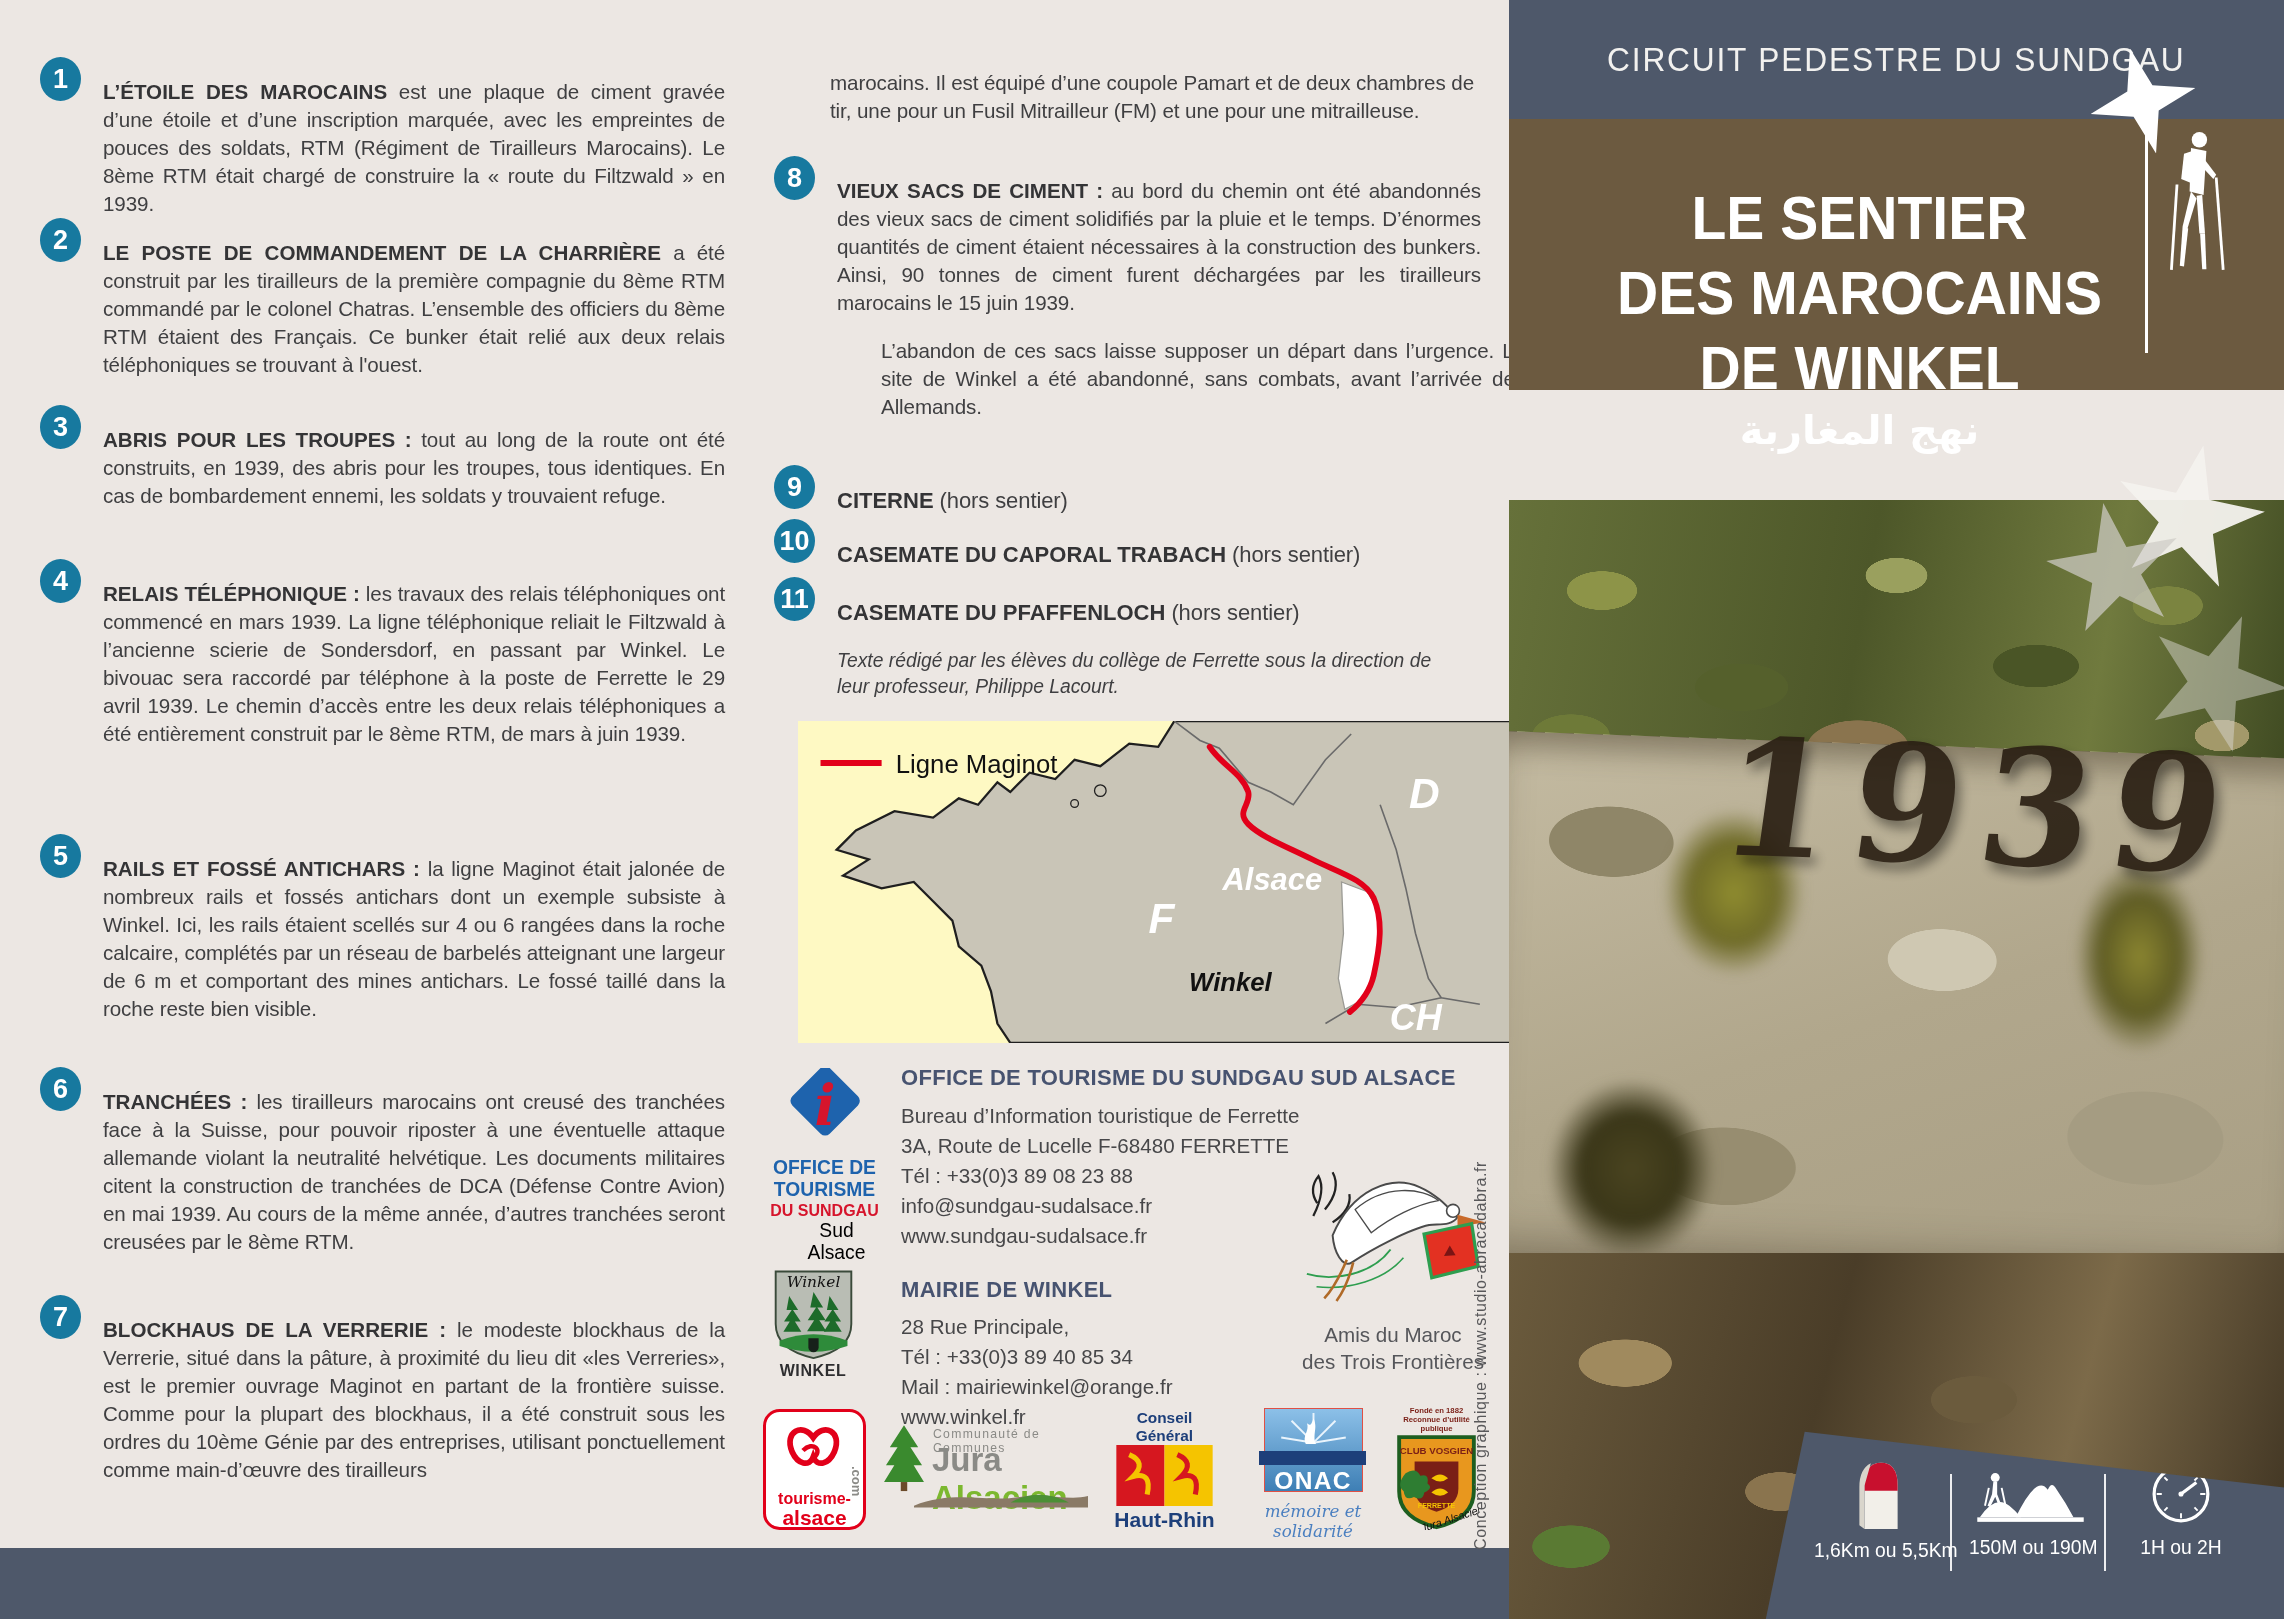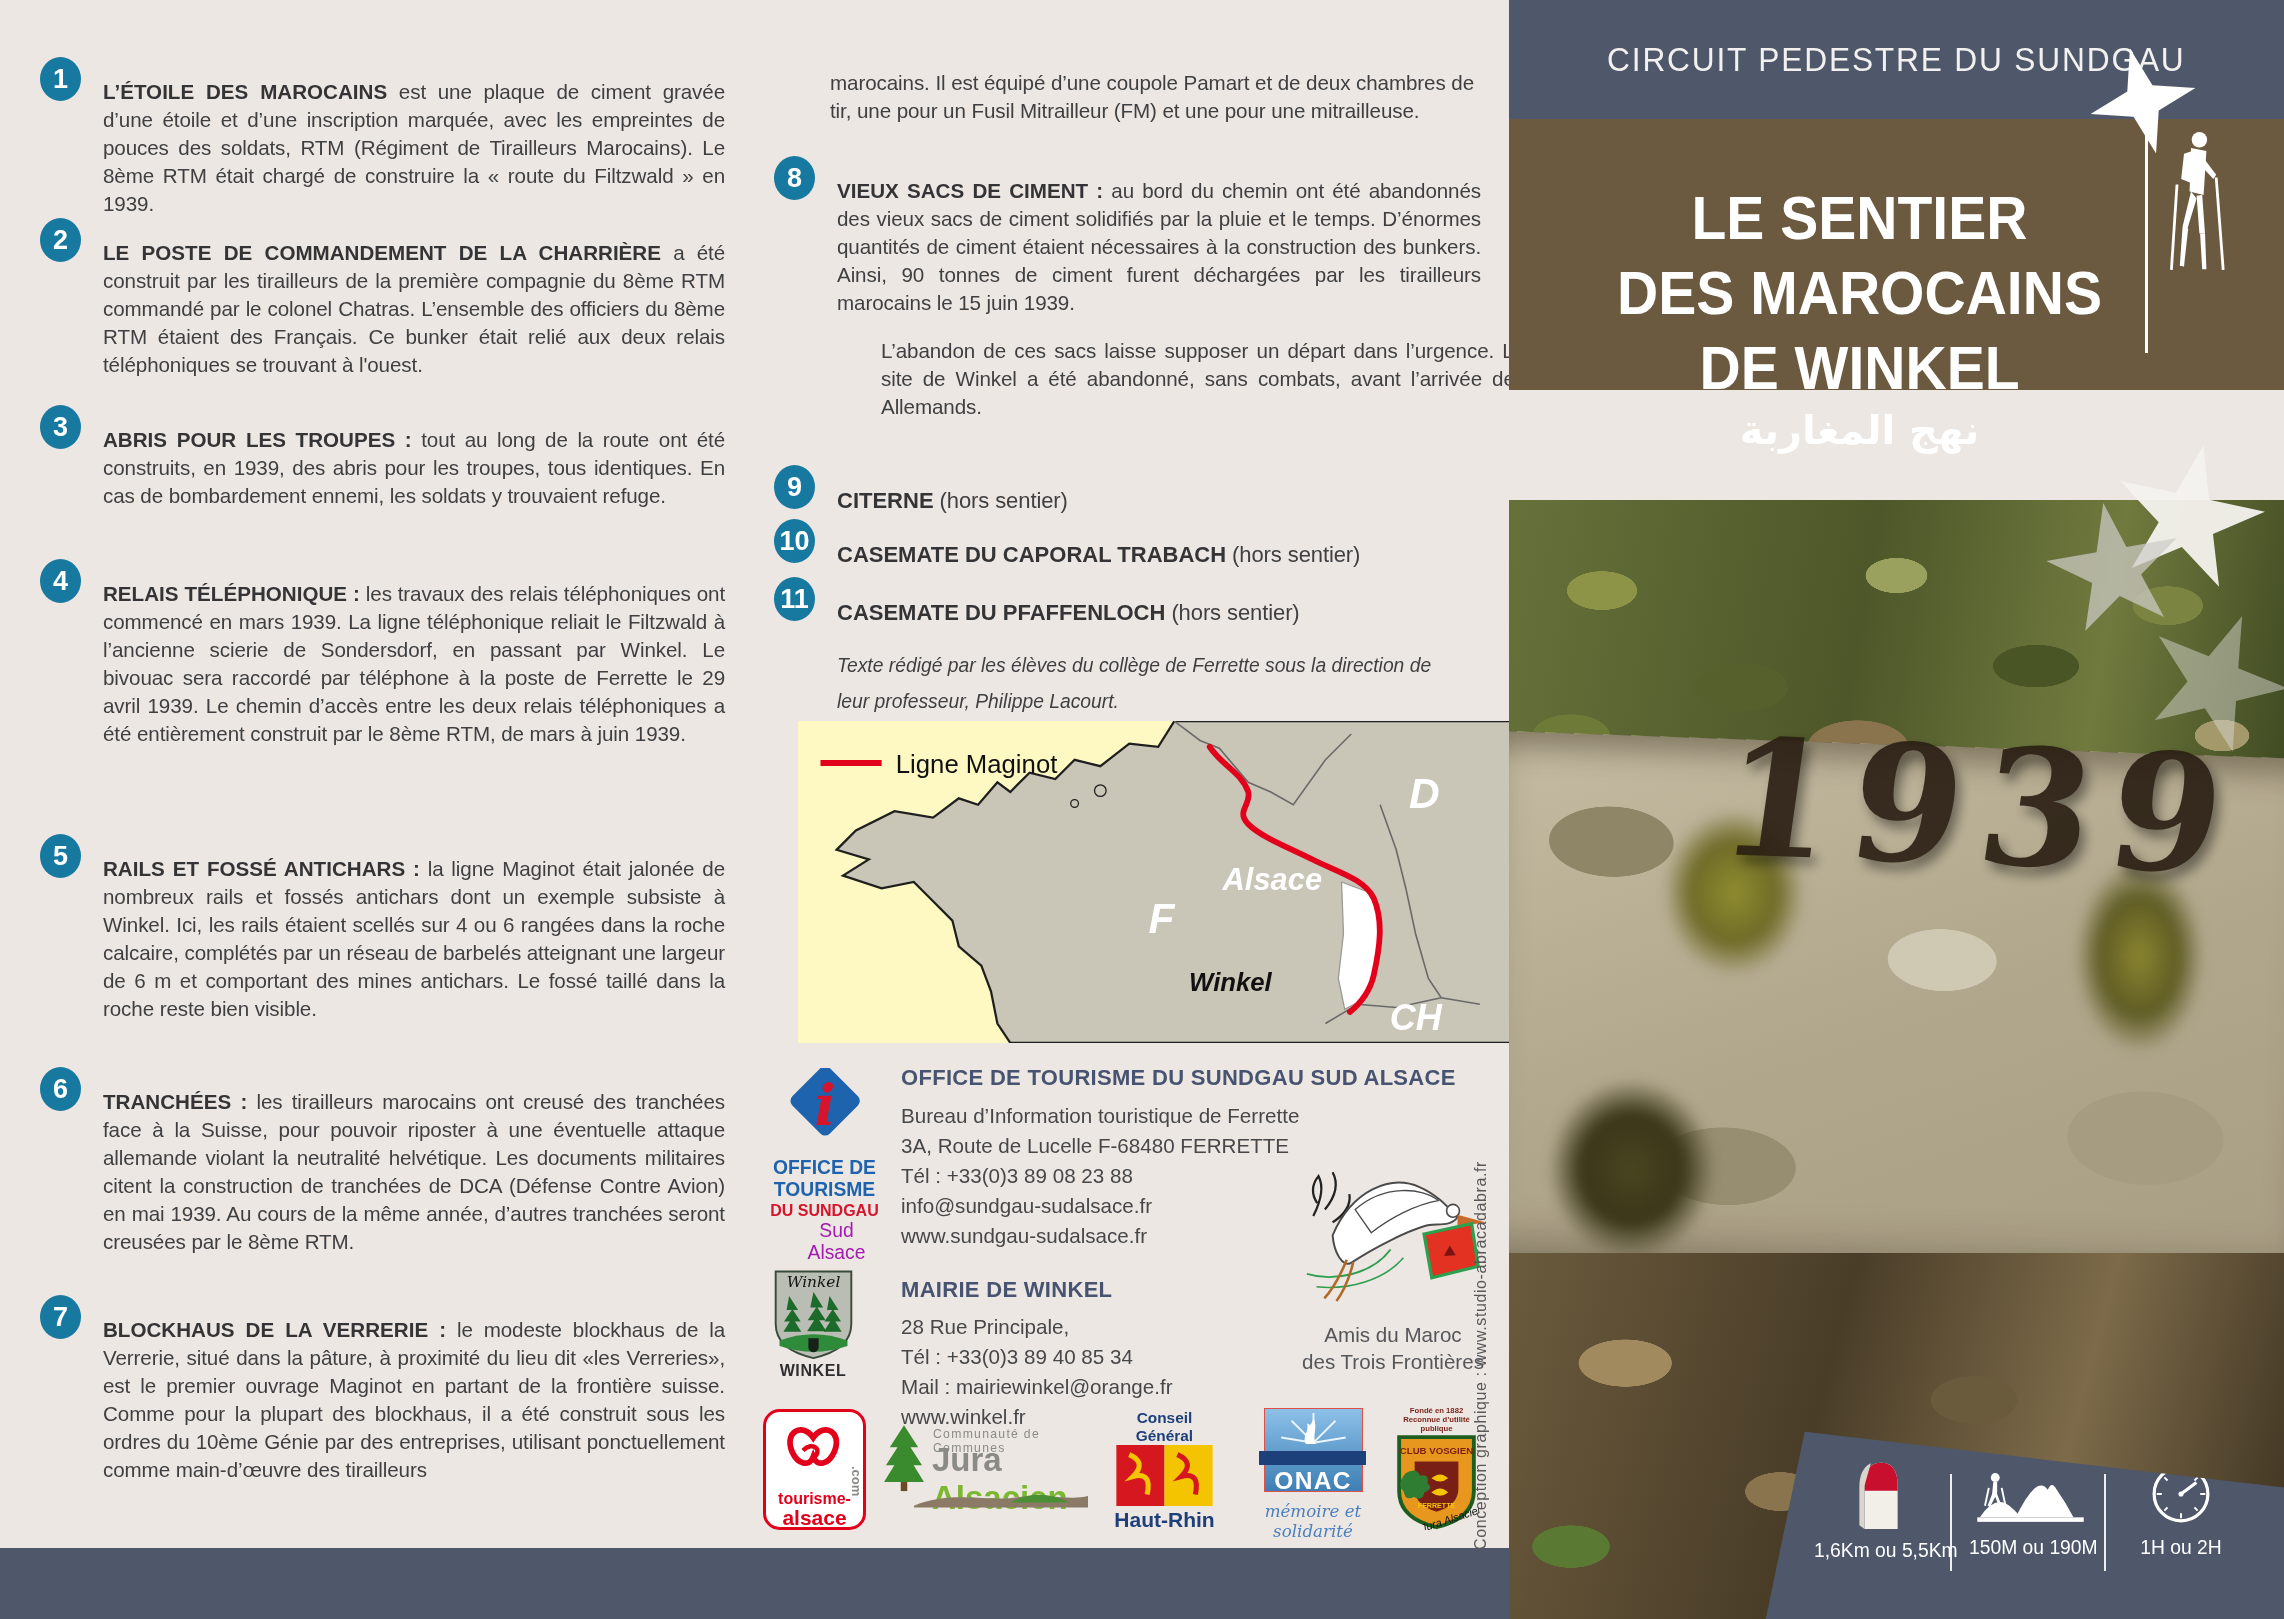--- a/index.html
+++ b/index.html
@@ -6,31 +6,31 @@
   .page{position:relative;width:2284px;height:1620px;background:#ece7e3;overflow:hidden;
         font-family:"Liberation Sans",sans-serif;color:#3f3f41;}
   .abs{position:absolute;}
   
   .item{position:absolute;display:flex;align-items:flex-start;gap:22px;}
   .num{flex:0 0 auto;width:41px;height:44px;border-radius:50%;background:#17799f;color:#fff;
        font-weight:bold;font-size:27px;display:flex;align-items:center;justify-content:center;}
   .txt{width:622px;font-size:20.6px;line-height:28px;text-align:justify;letter-spacing:-0.1px;color:#3f3f41;}
   .txt b{letter-spacing:0;color:#343436;}
   .short .txt{font-size:22px;line-height:28px;text-align:left;}
-  .note{font-style:italic;font-size:19.3px;line-height:36px;color:#3f3f41;}
+  .note{font-style:italic;font-size:19.3px;line-height:26px;color:#3f3f41;}
   .para2{margin-top:0;margin-left:44px;}
   
   .map{position:absolute;left:798px;top:721px;width:714px;height:322px;background:#fef9c3;}
   
   .c-head{font-size:22px;font-weight:bold;color:#475370;letter-spacing:0.3px;}
   .c-line{font-size:20.6px;line-height:30px;color:#474749;}
   .ot-logo{position:absolute;left:770px;top:1068px;width:109px;text-align:center;}
   .ot-l1{color:#1e63ad;font-weight:bold;font-size:19.3px;line-height:22px;}
   .ot-l2{color:#d6152c;font-weight:bold;font-size:16px;line-height:19.3px;}
-  .ot-l3{color:#a21caf;font-size:19.3px;line-height:22px;margin-left:24px;}
+  .ot-l3{color:#000000;font-size:19.3px;line-height:22px;margin-left:24px;}
   .winkel-cap{font-size:16px;font-weight:bold;color:#2e2e30;letter-spacing:0.6px;text-align:center;}
   .amis{position:absolute;left:1287px;top:1321px;width:212px;text-align:center;
         font-size:20.6px;line-height:27px;color:#55565a;}
   
   .ta{position:absolute;left:763px;top:1409px;width:97px;height:115px;background:#fff;
       border:3.9px solid #e2001a;border-radius:16.7px;text-align:center;}
   .ta-t1{color:#e2001a;font-weight:bold;font-size:16px;line-height:16.7px;margin-top:18px;}
   .ta-t2{color:#e2001a;font-weight:bold;font-size:21px;line-height:19.3px;}
   .ta-com{position:absolute;right:-1.3px;top:54px;color:#8a8a86;font-size:13px;font-weight:bold;
           writing-mode:vertical-rl;}

